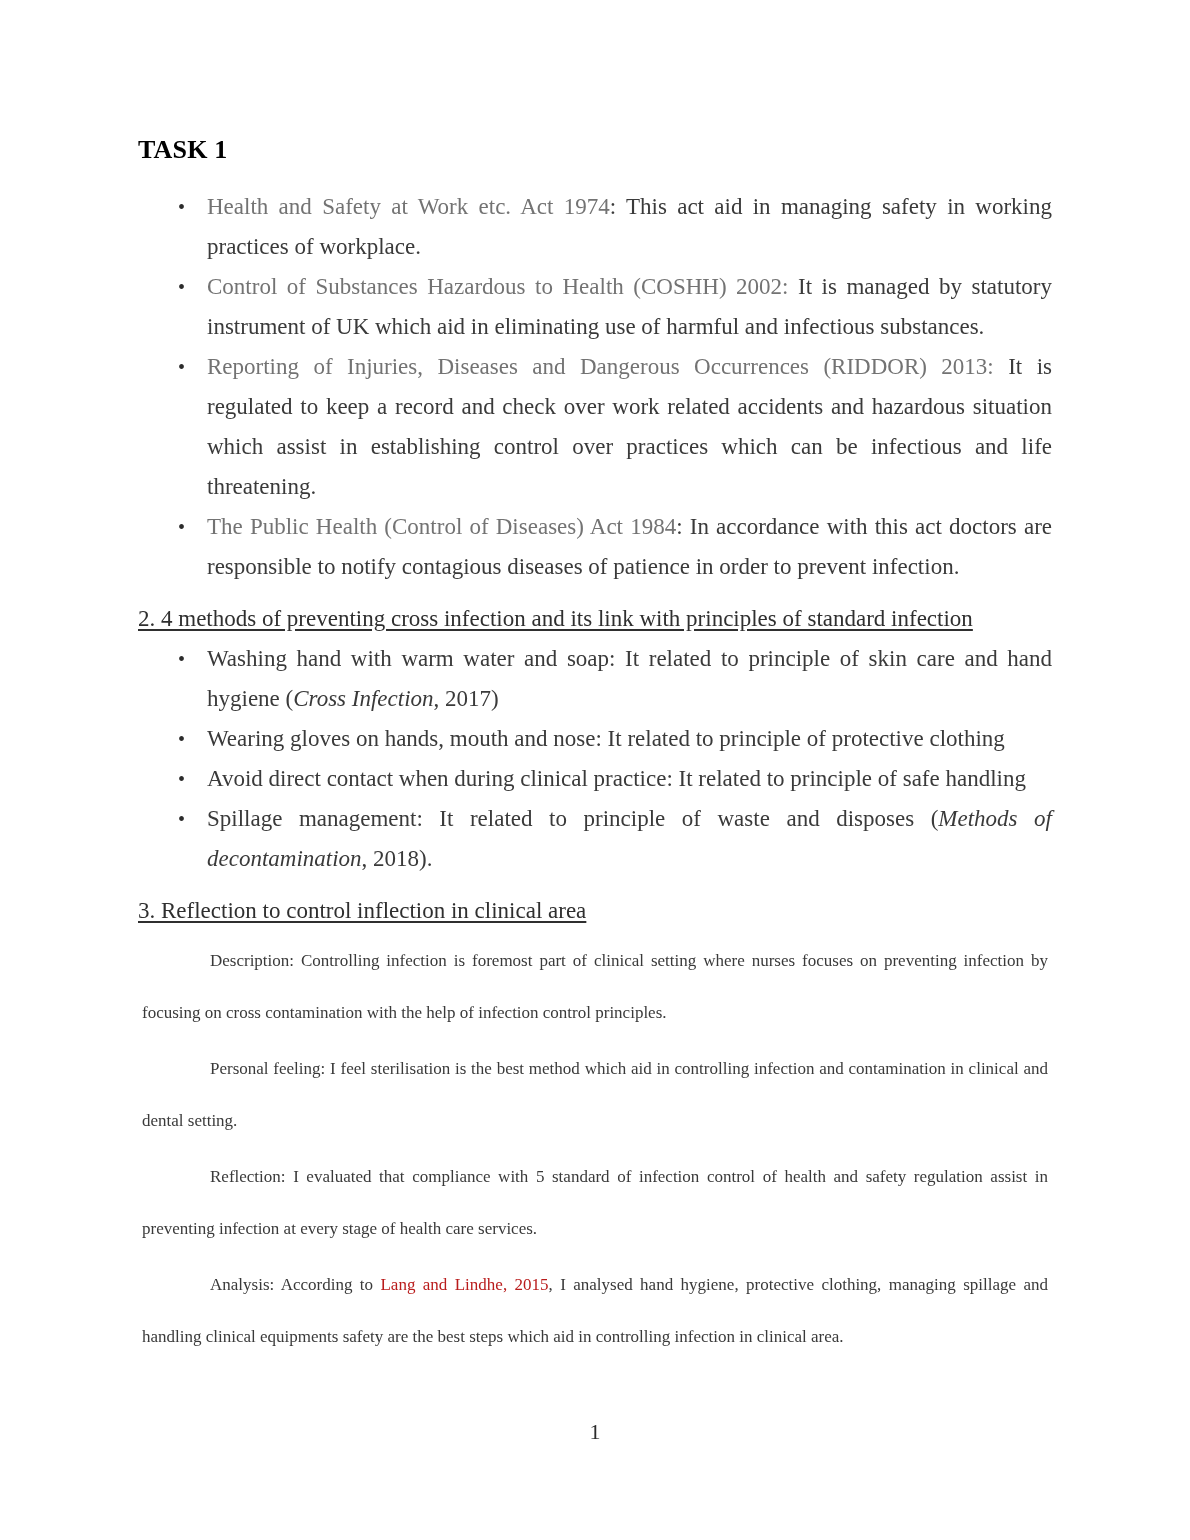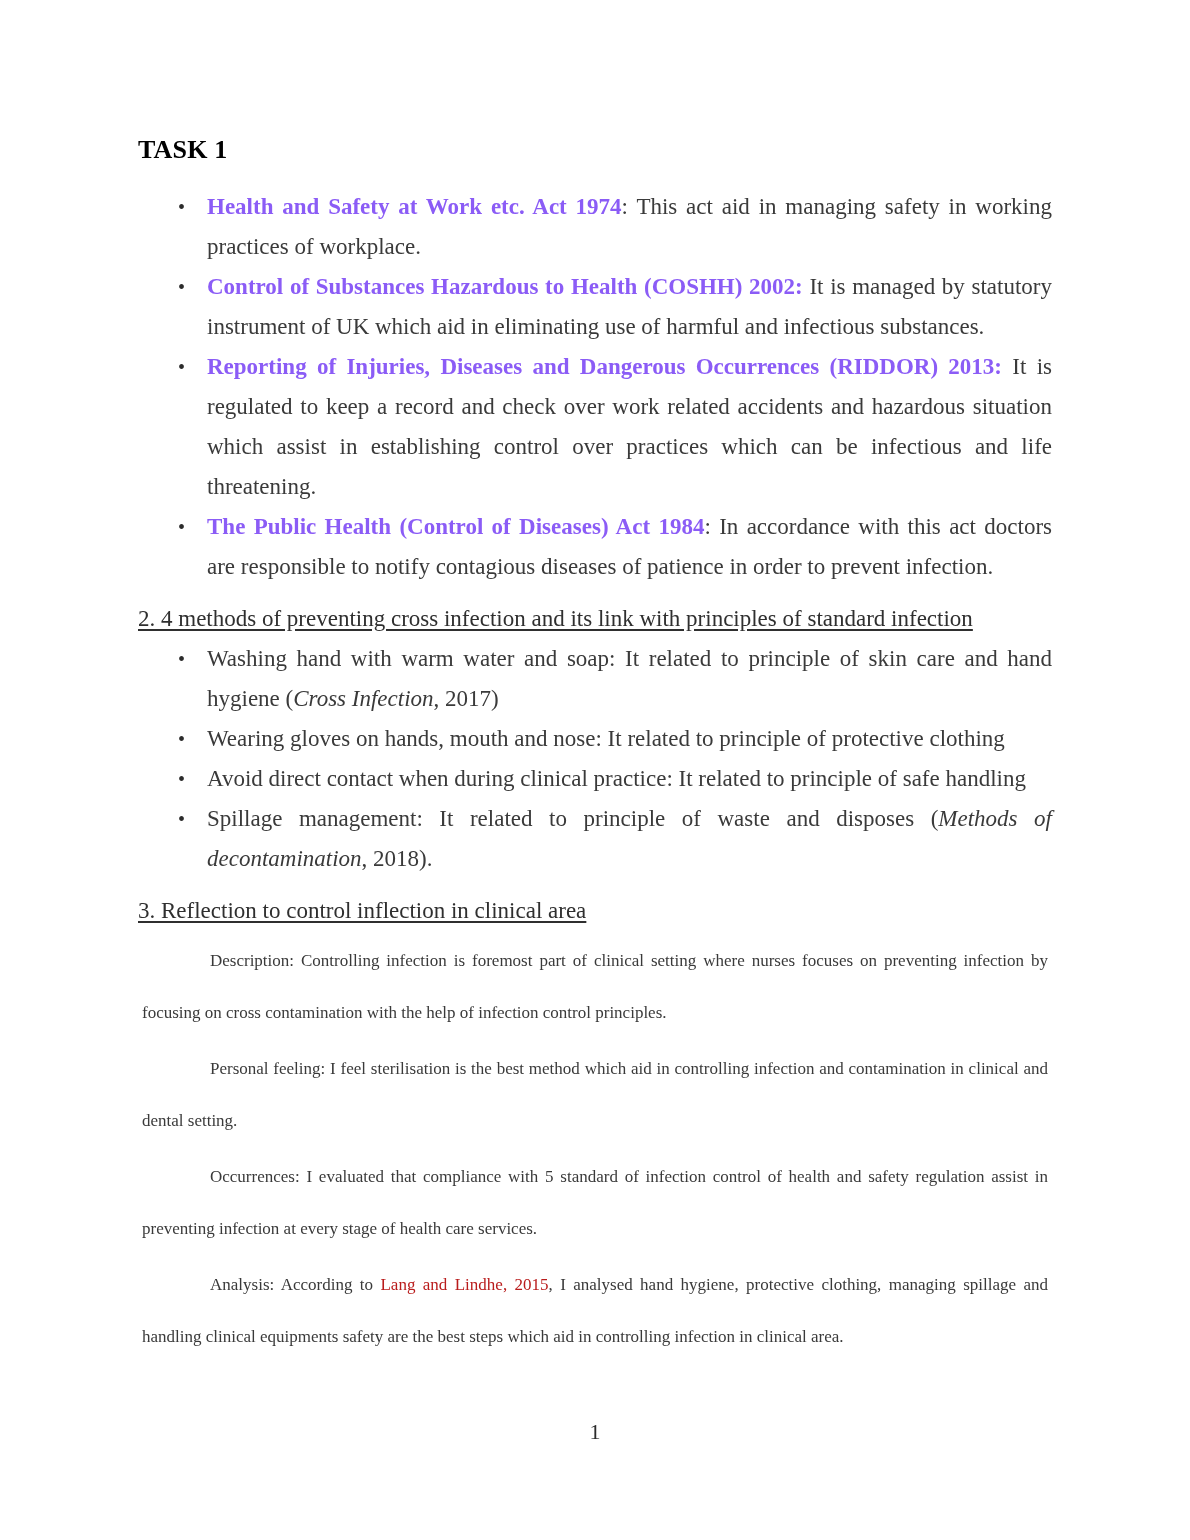--- a/index.html
+++ b/index.html
@@ -69,22 +69,22 @@
     position: absolute;
     left: 40px;
     top: 0;
     width: 10px;
     line-height: 40px;
     font-size: 20px;
     color: #2b2b2b;
   }
   ul.bullets > li b,
   .term {
-    font-weight: bold;
-    color: #8b5cf6;
+    font-weight: normal;
+    color: #737373;
   }
   .italic {
     font-style: italic;
   }
   p.body-para {
     font-size: 17px;
     line-height: 52px;
     margin: 4px;
     text-indent: 68px;
     text-align: justify;
@@ -152,20 +152,20 @@
         <span>Spillage management: It related to principle of waste and disposes (</span><span class="italic">Methods of decontamination</span><span>, 2018).</span>
       </li>
     </ul>
 
     <div class="section-heading s3">3. Reflection to control inflection in clinical area</div>
 
     <p class="body-para"><span>Description: </span><span>Controlling infection is foremost part of clinical setting where nurses focuses on preventing infection by focusing on cross contamination with the help of infection control principles.</span></p>
 
     <p class="body-para"><span>Personal feeling: </span><span>I feel sterilisation is the best method which aid in controlling infection and contamination in clinical and dental setting.</span></p>
 
-    <p class="body-para"><span>Occurrences: </span><span>I evaluated that compliance with 5 standard of infection control of health and safety regulation assist in preventing infection at every stage of health care services.</span></p>
+    <p class="body-para"><span>Reflection: </span><span>I evaluated that compliance with 5 standard of infection control of health and safety regulation assist in preventing infection at every stage of health care services.</span></p>
 
     <p class="body-para"><span>Analysis: </span><span>According to </span><span class="cite-grey">Lang and Lindhe, 2015</span><span>, I analysed hand hygiene, protective clothing, managing spillage and handling clinical equipments safety are the best steps which aid in controlling infection in clinical area.</span></p>
 
   </div>
 
   <div class="page-number">1</div>
 </div>
 
 </body></html>

